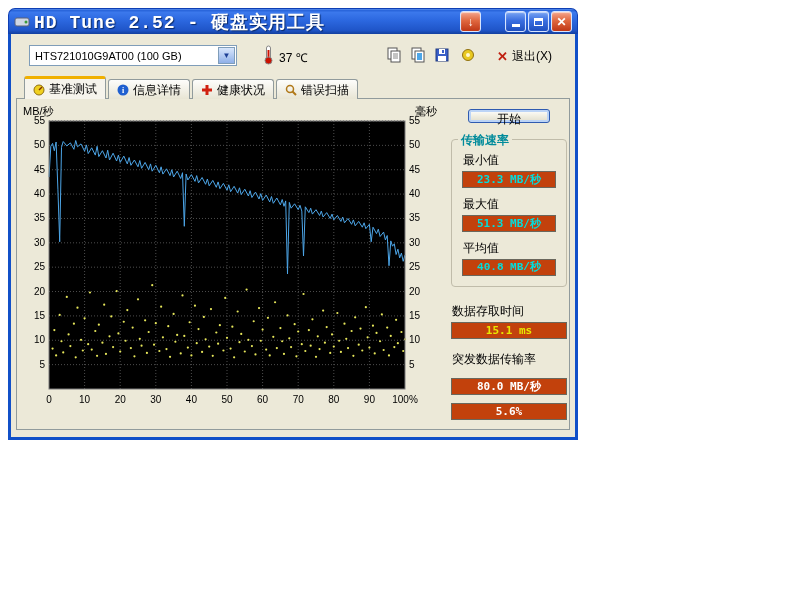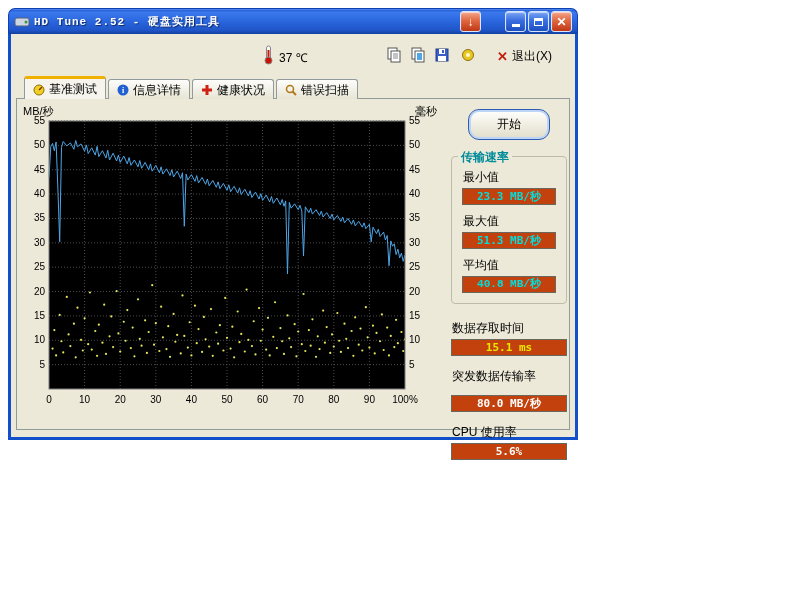--- a/index.html
+++ b/index.html
@@ -7,21 +7,21 @@
   body{width:800px;height:600px;background:#ffffff;position:relative;overflow:hidden;
        font-family:"Liberation Sans",sans-serif;font-size:12px;color:#000;}
 
   
   .window{position:absolute;left:8px;top:8px;width:570px;}
   .titlebar{height:26px;border-radius:7px 7px 0 0;
     background:linear-gradient(180deg,#5a90ec 0%,#2a66dc 6%,#3b78ec 14%,#2c68e0 45%,#1f55c8 85%,#123f9e 100%);
     border:1px solid #0f3fb4;border-bottom:none;
     display:flex;align-items:center;padding:0 5px;}
   .app-icon{width:16px;height:16px;margin-right:4px;flex:0 0 auto;}
-  .title-text{color:#fff;font-family:"Liberation Mono",monospace;font-weight:bold;font-size:11px;
+  .title-text{color:#fff;font-family:"Liberation Mono",monospace;font-weight:bold;font-size:18px;
     letter-spacing:1px;text-shadow:1px 1px 1px #0a2a6a;white-space:nowrap;}
   .tbuttons{margin-left:auto;display:flex;align-items:center;gap:2px;}
   .tbtn{width:21px;height:21px;border-radius:3px;border:1px solid #d6e4ff;
     display:flex;align-items:center;justify-content:center;color:#fff;font-weight:bold;font-size:12px;
     box-shadow:inset 0 1px 1px rgba(255,255,255,.6);}
   .tbtn.blue{background:linear-gradient(180deg,#7aa6f4,#3a6ee0 45%,#1e4fc0);}
   .tbtn.red{background:linear-gradient(180deg,#f4a78e,#e06840 45%,#bf3716);}
   .tbtn.tray{margin-right:22px;}
   .glyph-min{width:8px;height:4px;border-bottom:3px solid #fff;margin-top:7px;}
   .glyph-max{width:9px;height:8px;border:1px solid #fff;border-top:3px solid #fff;}
@@ -49,23 +49,23 @@
     border-radius:3px 3px 0 0;background:linear-gradient(#fdfdfb,#e8e5d4);
     margin-right:2px;display:flex;align-items:center;gap:4px;font-size:12px;}
   .tab.selected{height:23px;background:#f6f4ec;border-top:3px solid #f0b000;z-index:3;}
   .tabpage{position:relative;margin:-1px 5px 0;border:1px solid #919b9c;background:#ece9d8;height:332px;}
 
   
   .chart-zone{position:absolute;left:4px;top:6px;}
 
   
   .side{position:absolute;left:434px;top:10px;width:116px;}
-  .start-btn{display:block;width:82px;height:31px;margin:0 auto 16px;
+  .start-btn{display:block;width:82px;height:14px;margin:0 auto 16px;
     background:linear-gradient(#ffffff,#f2f0e4 45%,#e0ddcb);
-    border:1px solid #2f5bb0;border-radius:11px;
+    border:1px solid #2f5bb0;border-radius:3px;
     box-shadow:inset 0 0 0 2px #bcd4f6;font-size:12px;font-family:inherit;}
   .gbox{position:relative;border:1px solid #c0bcaa;border-radius:4px;padding:12px 10px 2px;margin-bottom:16px;}
   .gbox-title{position:absolute;top:-8px;left:6px;background:#ece9d8;padding:0 3px;font-size:12px;font-weight:bold;}
   .slabel{margin:0 0 2px 1px;font-size:12px;}
   .slabel.extra{margin-top:12px;}
   .vbar{height:17px;background:#c2410c;border:1px solid #6a675c;text-align:center;
     font-family:"DejaVu Sans Mono",monospace;font-weight:bold;font-size:11px;line-height:15px;margin-bottom:8px;}
 </style>
 </head>
 <body>
@@ -89,20 +89,24 @@
       <span class="tbtn blue">
           <span class="glyph-max"></span>
         </span>
       <span class="tbtn red">✕</span>
     </div>
   </div>
 
   <div class="win-body">
 
     <div class="toolbar">
+      <div class="combo">
+        <span class="combo-text">HTS721010G9AT00  (100 GB)</span>
+        <span class="combo-btn">▼</span>
+      </div>
       <span class="thermo">
         <svg width="11" height="20">
             <rect x="3.5" y="1" width="4" height="13" rx="2" fill="#fff" stroke="#888"></rect>
             <rect x="4.5" y="5" width="2" height="9" fill="#cc1100"></rect>
             <circle cx="5.5" cy="15.5" r="3.5" fill="#cc1100" stroke="#888"></circle>
           </svg>
       </span>
       <span class="temp-text">37 ℃</span>
 
       <span class="ticon" style="left:372px">
@@ -403,19 +407,18 @@
           <div class="slabel">平均值</div>
           <div class="vbar" style="color: rgb(0, 222, 222); font-family: Liberation Mono, monospace;">40.8 MB/秒</div>
         </div>
 
         <div class="slabel extra">数据存取时间</div>
         <div class="vbar" style="color: rgb(232, 232, 0);">15.1 ms</div>
 
         <div class="slabel extra">突发数据传输率</div>
         <div class="vbar" style="color: rgb(255, 255, 255); margin-top: 10px;">80.0 MB/秒</div>
 
-        <div class="slabel extra">CPU 使用率</div>
         <div class="vbar" style="color: rgb(255, 255, 255);">5.6%</div>
       </div>
 
     </div>
   </div>
 </div>
 
 </body></html>

